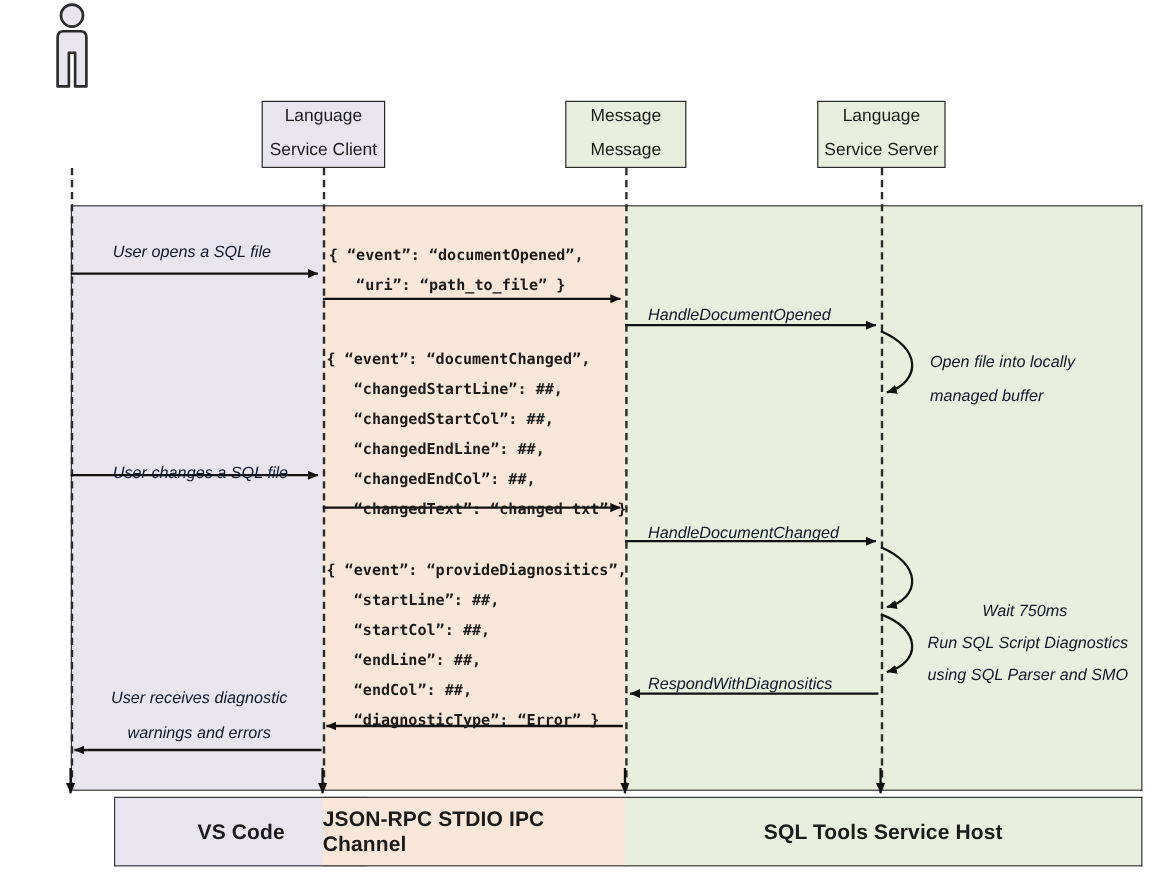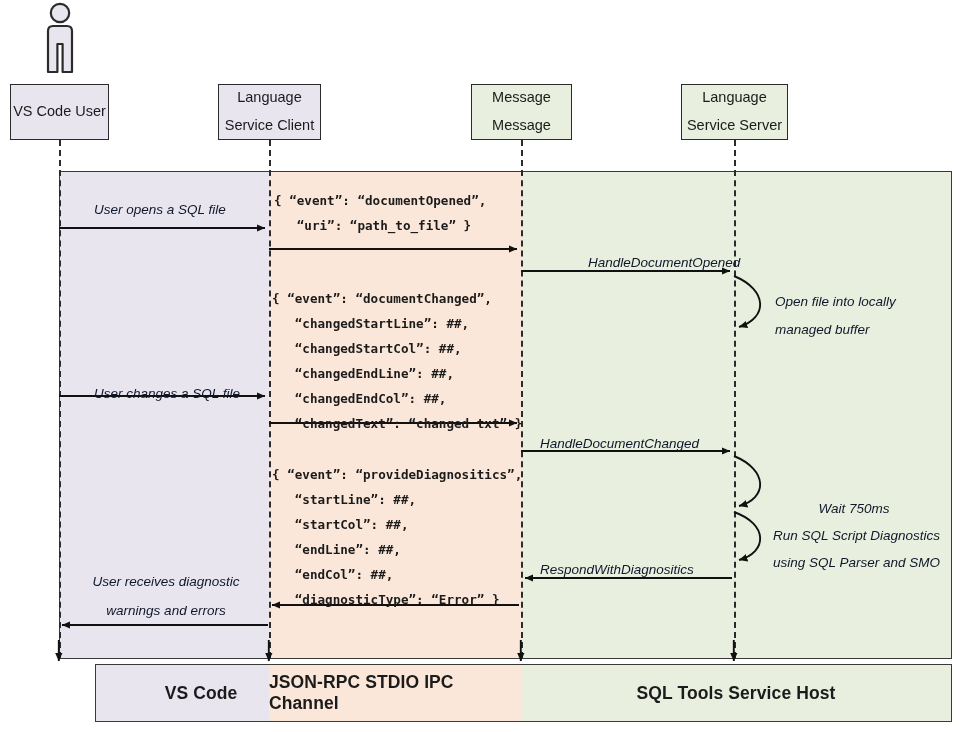--- a/index.html
+++ b/index.html
@@ -127,23 +127,20 @@
   <div class="band band-proto"></div>
   <div class="band band-server"></div>
 
   <div class="actor">
     <svg width="52" height="76" viewBox="0 0 52 76" xmlns="http://www.w3.org/2000/svg">
       <circle cx="26" cy="11" r="9.2" fill="#e8e5ef" stroke="#2b2b2b" stroke-width="2.2"></circle>
       <path d="M14 29 Q14 24 19 24 L33 24 Q38 24 38 29 L38 70 L28.6 70 L28.6 42 L23.4 42 L23.4 70 L14 70 Z" fill="#e8e5ef" stroke="#2b2b2b" stroke-width="2.2" stroke-linejoin="round"></path>
     </svg>
   </div>
 
-  <div class="pbox pbox-user">
-    <span>VS Code User</span>
-  </div>
   <div class="pbox pbox-client">
     <span>Language</span>
     <span>Service Client</span>
   </div>
   <div class="pbox pbox-proto">
     <span>Message</span>
     <span>Message</span>
   </div>
   <div class="pbox pbox-server">
     <span>Language</span>
@@ -193,33 +190,33 @@
     <line x1="268.8" y1="640" x2="268.8" y2="661" stroke="#111" stroke-width="1.9" marker-end="url(#ah)"></line>
     <line x1="520.8" y1="640" x2="520.8" y2="661" stroke="#111" stroke-width="1.9" marker-end="url(#ah)"></line>
     <line x1="733.8" y1="640" x2="733.8" y2="661" stroke="#111" stroke-width="1.9" marker-end="url(#ah)"></line>
   </svg>
 
   <div class="lbl" style="left:94px;  top:200px;">User opens a SQL file</div>
   <div class="lbl" style="left:94px;  top:384px;">User changes a SQL file</div>
   <div class="lbl center" style="left:76px; top:572px; width:180px;">User receives diagnostic</div>
   <div class="lbl center" style="left:76px; top:601px; width:180px;">warnings and errors</div>
 
-  <div class="lbl" style="left:540px; top:253px;margin-left:48px;">HandleDocumentOpened</div>
+  <div class="lbl" style="left:540px; top:253px;">HandleDocumentOpened</div>
   <div class="lbl" style="left:540px; top:434px;">HandleDocumentChanged</div>
   <div class="lbl" style="left:540px; top:560px;">RespondWithDiagnositics</div>
 
   <div class="lbl" style="left:775px; top:292px;">Open file into locally</div>
   <div class="lbl" style="left:775px; top:320px;">managed buffer</div>
 
   <div class="lbl center" style="left:773px; top:499px; width:162px;">Wait 750ms</div>
 
   <div class="lbl" style="left:773px; top:526px;">Run SQL Script Diagnostics</div>
   <div class="lbl" style="left:773px; top:553px;">using SQL Parser and SMO</div>
 
-  <div class="json" style="left:274px; top:188px;">{ “event”: “documentOpened”,
+  <div class="json" style="left:274px; top:200px;">{ “event”: “documentOpened”,
    “uri”: “path_to_file” }</div>
   <div class="json" style="left:272px; top:286px;">{ “event”: “documentChanged”,
    “changedStartLine”: ##,
    “changedStartCol”: ##,
    “changedEndLine”: ##,
    “changedEndCol”: ##,
    “changedText”: “changed txt” }</div>
   <div class="json" style="left:272px; top:462px;">{ “event”: “provideDiagnositics”,
    “startLine”: ##,
    “startCol”: ##,

